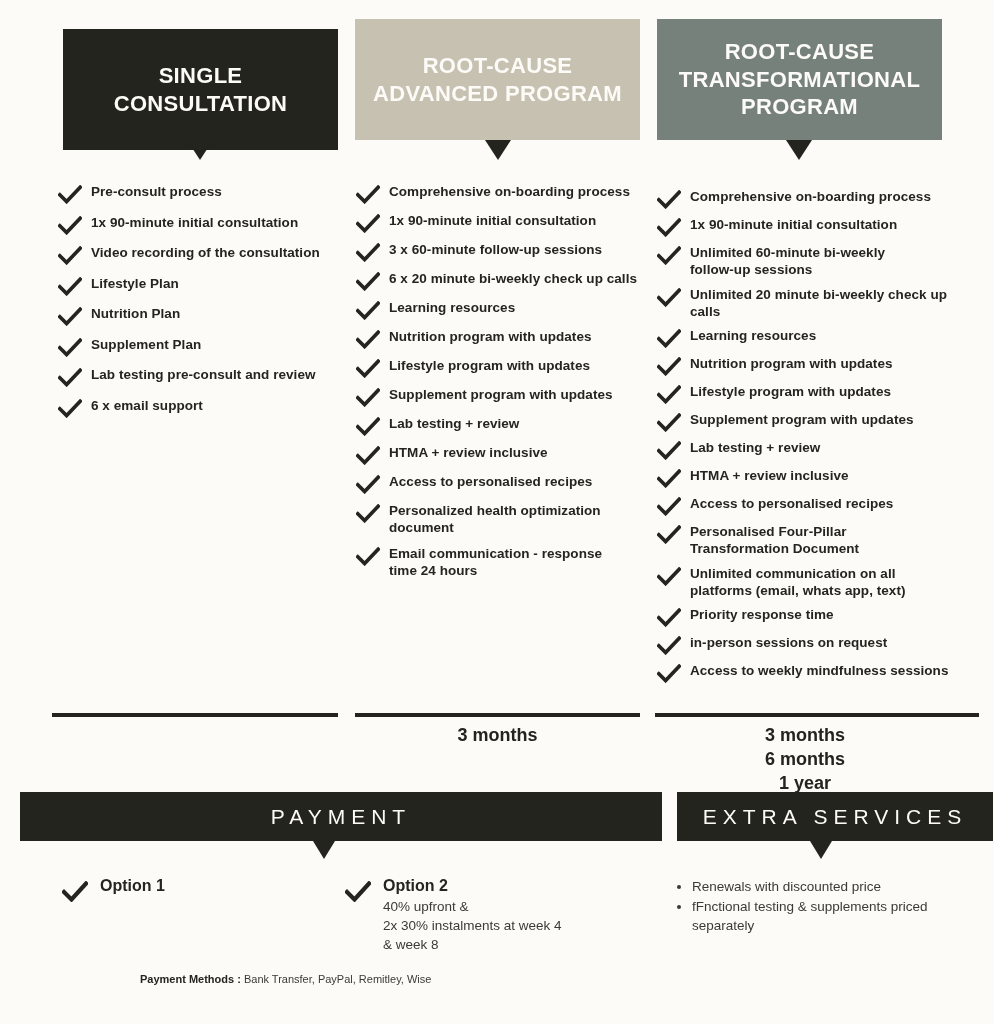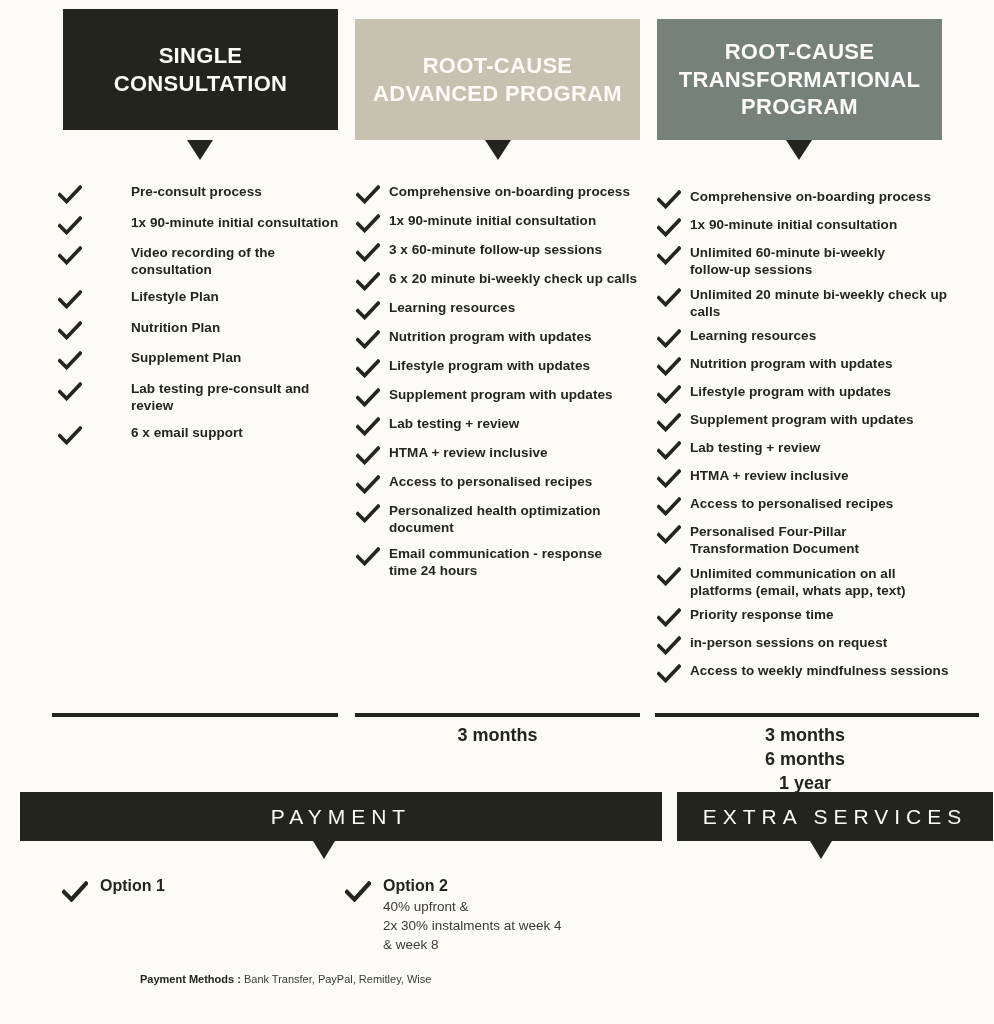--- a/index.html
+++ b/index.html
@@ -32,21 +32,21 @@
   }
   .plan-header .title {
     font-weight: bold;
     font-size: 22px;
     line-height: 1.26;
     letter-spacing: 0.3px;
     color: #fdfbf7;
     text-transform: uppercase;
     white-space: pre-line;
   }
-  #plan-box-0 { left: 63px;  top: 9px; width: 275px; height: 121px; background: #23241d; }
+  #plan-box-0 { left: 63px;  top: 29px; width: 275px; height: 121px; background: #23241d; }
   #plan-box-1 { left: 355px; top: 19px; width: 285px; height: 121px; background: #c7c1b2; }
   #plan-box-2 { left: 657px; top: 19px; width: 285px; height: 121px; background: #75817a; }
 
   
   .pointer {
     position: absolute;
     width: 0; height: 0;
     border-left: 13px solid transparent;
     border-right: 13px solid transparent;
   }
@@ -77,21 +77,21 @@
   }
   .feature-item .tick svg { display: block; }
   .feature-item .ftxt {
     font-size: 13.5px;
     font-weight: bold;
     line-height: 1.28;
     color: #24251f;
     letter-spacing: 0.05px;
     white-space: pre-line;
   }
-  #features-col-0 .feature-item { margin-bottom: 9.5px; gap: 40px; }
+  #features-col-0 .feature-item { margin-bottom: 9.5px; }
   #features-col-1 .feature-item { margin-bottom: 8px; }
   #features-col-2 .feature-item { margin-bottom: 7px; }
 
   
   .duration-rule {
     position: absolute;
     height: 4px;
     background: #23241d;
   }
   #duration-rule-0 { left: 52px;  top: 713px; width: 286px; }
@@ -563,19 +563,23 @@
         </svg>
     </span>
     <span>
       <span class="opt-title" style="display:block">Option 2</span>
       <span class="opt-body" style="display:block">40% upfront &amp;
 2x 30% instalments at week 4
 &amp; week 8</span>
     </span>
   </div>
 
+  <ul id="extra-list">
+      <li>Renewals with discounted price</li>
+      <li>fFnctional testing &amp; supplements priced separately</li>
+    </ul>
 
   <div id="payment-methods">
     <span class="pm-label">Payment Methods :</span>
     <span>Bank Transfer, PayPal, Remitley, Wise</span>
   </div>
 
 </div>
 
 </body></html>

